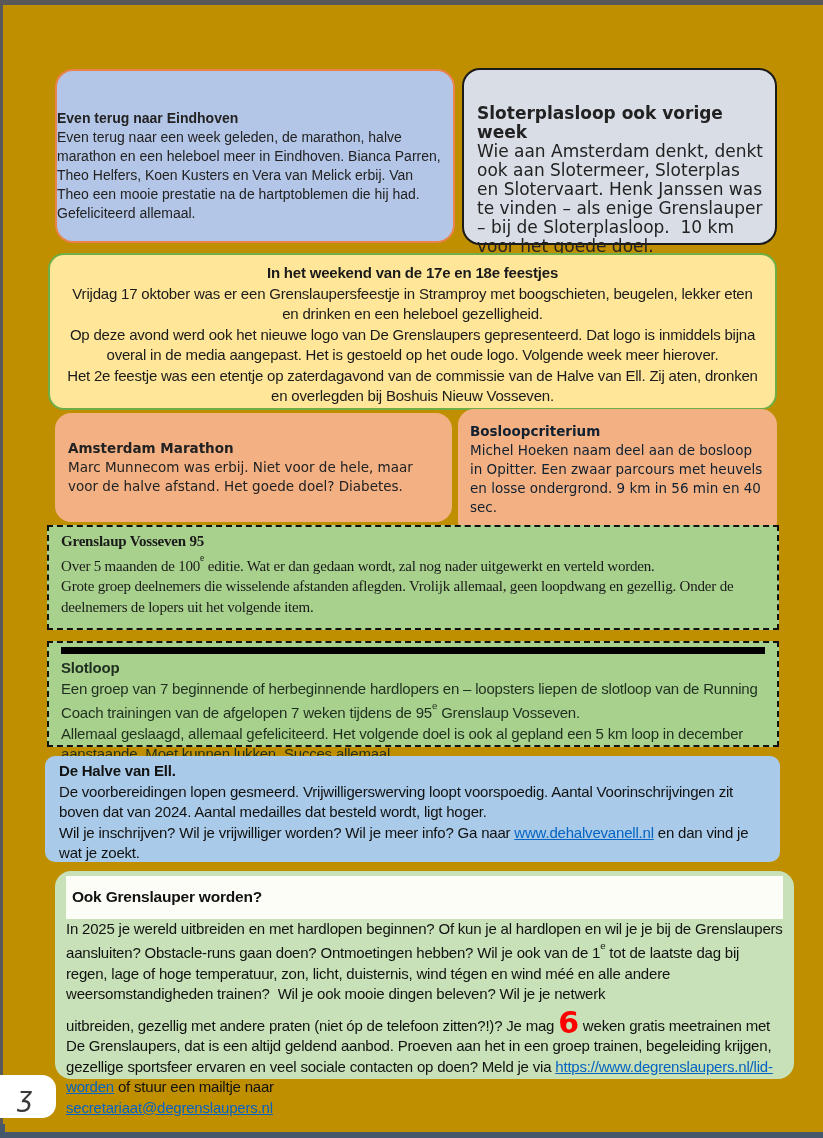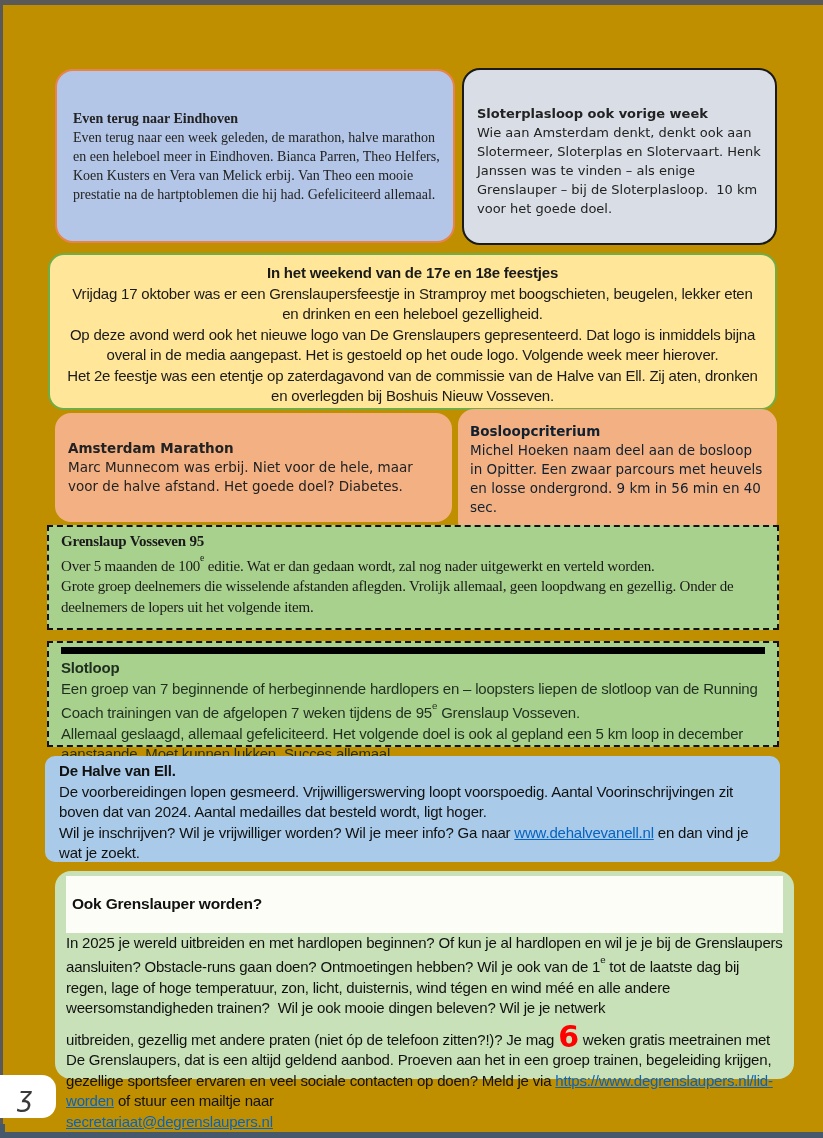--- a/index.html
+++ b/index.html
@@ -12,25 +12,25 @@
   .edge-left{position:absolute;left:0;top:0;width:3px;height:1138px;background:#595959;}
   .edge-bottom{position:absolute;left:0;bottom:0;width:823px;height:6px;background:#46586B;}
   .edge-bottom-notch{position:absolute;left:0;bottom:4px;width:5px;height:10px;background:#46586B;}
 
   .box{position:absolute;box-sizing:border-box;}
   .box p{margin:0;white-space:pre-wrap;}
   .t{font-weight:bold;}
 
   
   .b-eindhoven{left:55px;top:69px;width:400px;height:174px;background:#B4C6E7;
-    border:2px solid #E8834E;border-radius:18px;padding:38px 12px 0 16px;
-    font-family:Liberation Serif, serif;font-size:14px;line-height:19px;color:#222;}
+    border:2px solid #E8834E;border-radius:18px;padding:38px 12px 0 0;
+    font-family:Liberation Sans, sans-serif;font-size:14px;line-height:19px;color:#222;}
   .b-sloterplas{left:462px;top:68px;width:315px;height:177px;background:#D9DEE6;
     border:2px solid #1a1a1a;border-radius:18px;padding:34px 12px 0 13px;
-    font-family:"DejaVu Sans",sans-serif;font-size:13px;line-height:19px;color:#222;}
+    font-family:"DejaVu Sans",sans-serif;font-size:17px;line-height:19px;color:#222;}
 
   
   .b-weekend{left:48px;top:253px;width:729px;height:157px;background:#FFE699;
     border:2px solid #6FAE46;border-radius:16px;padding:8px 13px 0 13px;
     font-size:15px;line-height:20.5px;letter-spacing:-0.2px;color:#1a1a1a;text-align:center;}
 
   
   .b-amsterdam{left:55px;top:413px;width:397px;height:109px;background:#F2B083;
     border-radius:16px;padding:26px 13px 0 13px;
     font-family:"DejaVu Sans",sans-serif;font-size:13.5px;line-height:19px;color:#222;}
@@ -49,21 +49,21 @@
 
   
   .b-halve{left:45px;top:756px;width:735px;height:106px;background:#A9CBE9;
     border-radius:10px;padding:5px 14px 0 14px;
     font-size:15px;line-height:20.5px;letter-spacing:-0.2px;color:#111;}
 
   
   .b-worden{left:55px;top:871px;width:739px;height:208px;background:#C8E1B8;
     border-radius:16px;padding:5px 11px 0 11px;
     font-size:15px;line-height:20.5px;letter-spacing:-0.2px;color:#111;}
-  .worden-title{background:#FDFDF8;padding:18px 6px;margin:0 -2px 2px -2px;font-weight:bold;font-size:15.5px;}
+  .worden-title{background:#FDFDF8;padding:11px 6px;margin:0 -2px 2px -2px;font-weight:bold;font-size:15.5px;}
   .big6{color:#FF0000;font-weight:bold;font-size:30px;line-height:0;vertical-align:-2px;
     font-family:"DejaVu Sans",sans-serif;}
   .gap{height:11px;}
 
   sup.e{font-size:0.65em;position:relative;top:-0.35em;}
   a.lnk{color:#0563C1;text-decoration:underline;cursor:pointer;}
 
   .page-bubble{position:absolute;left:-16px;top:1075px;width:72px;height:43px;background:#fff;
     border-radius:14px;display:flex;align-items:center;justify-content:center;padding-left:10px;
     box-sizing:border-box;}

